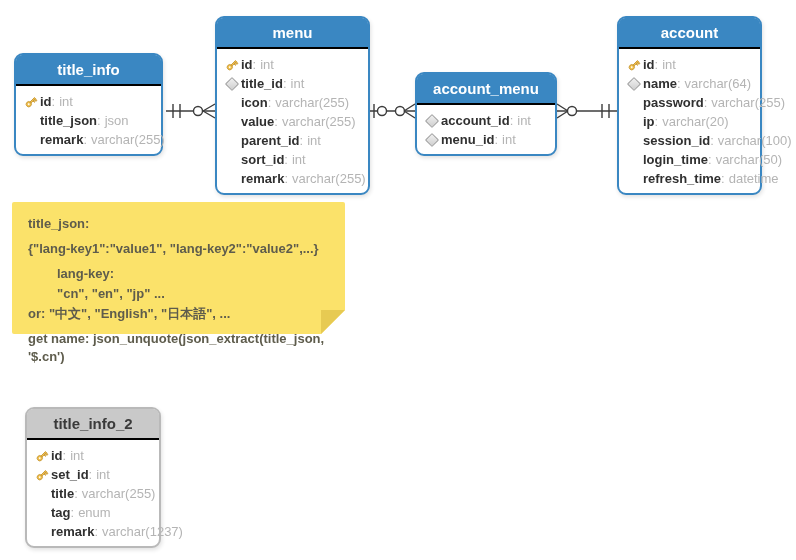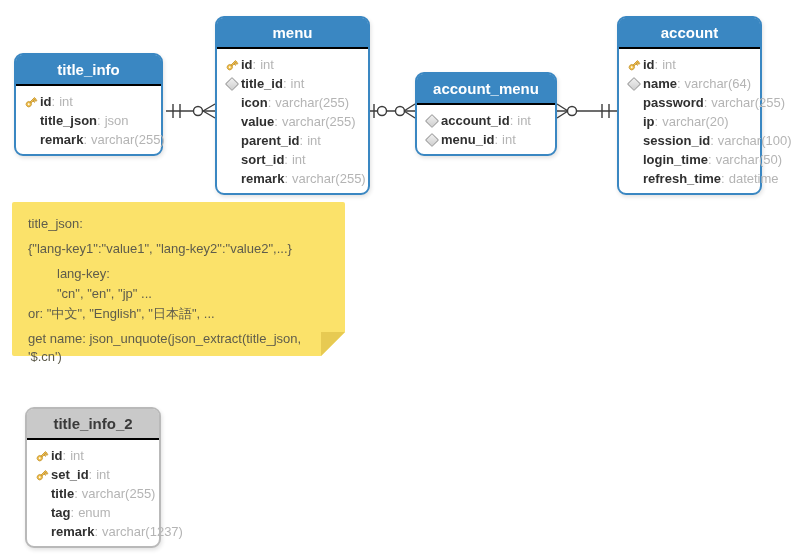--- a/index.html
+++ b/index.html
@@ -22,23 +22,23 @@
   .t-body{padding:6px 12px 5px 6px;}
   .row{display:flex;align-items:center;height:19px;font-size:13px;white-space:nowrap;}
   .ic{width:18px;min-width:18px;display:inline-flex;justify-content:center;align-items:center;}
   .diamond{width:8px;height:8px;background:linear-gradient(135deg,#f0f0f0,#cfcfcf);
     border:1px solid #9a9a9a;transform:rotate(45deg);border-radius:1px;}
   .fname{color:#303030;font-weight:700;}
   .sep{color:#b4b4b4;margin-right:4px;}
   .ftype{color:#b4b4b4;}
   
   .note{
-    position:absolute;left:12px;top:202px;width:333px;height:154px;background:#fbe26a;
+    position:absolute;left:12px;top:202px;width:333px;height:132px;background:#fbe26a;
     border-radius:2px;box-sizing:border-box;padding:13px 16px 0 16px;
-    color:#5e5c4c;font-size:13px;
+    color:#5e5c4c;font-size:13px;font-weight:bold;
   }
   .note .nline{line-height:18px;}
   .note .sp-lg{margin-bottom:7px;}
   .note .sp-sm{margin-bottom:2px;margin-left:29px;}
   .note .fold-white{
     position:absolute;right:0;bottom:0;width:24px;height:24px;background:#ffffff;
     clip-path:polygon(100% 0,100% 100%,0 100%);
   }
   .note .fold-curl{
     position:absolute;right:0;bottom:0;width:24px;height:24px;background:#e7ca52;

